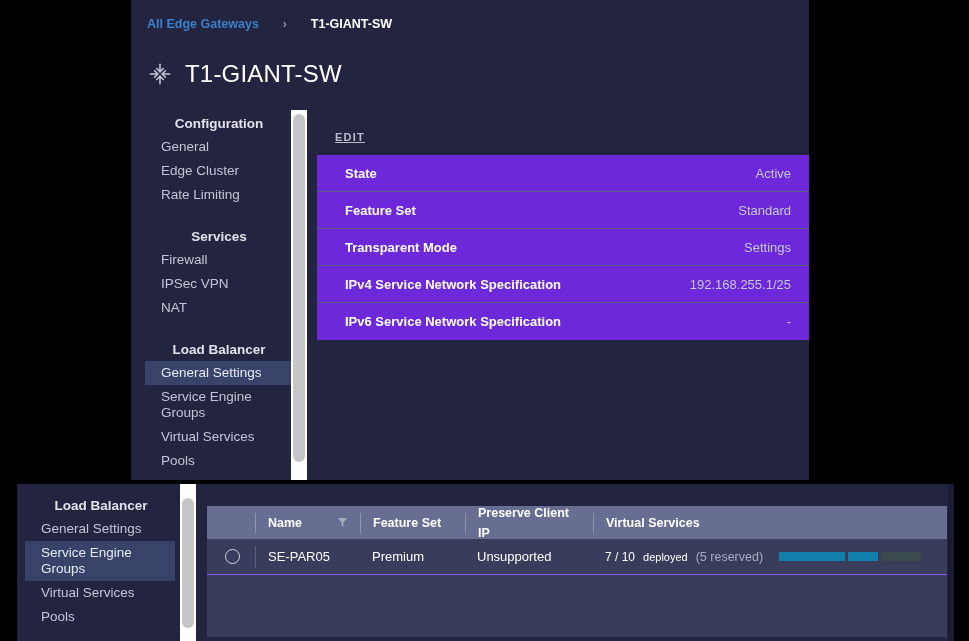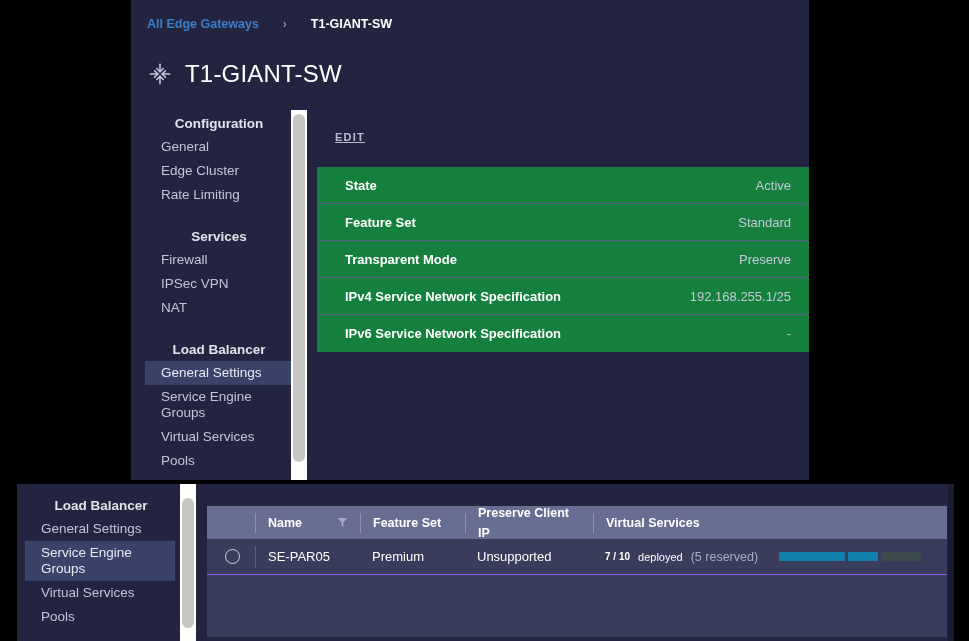--- a/index.html
+++ b/index.html
@@ -50,21 +50,21 @@
     color: #c3c5d6; font-size: 13.5px; padding: 4px 0 4px 16px; line-height: 16px;
   }
   .nav-item.selected { background: #394369; color: #e8e9f2; }
 
   
   .detail-card { position: absolute; left: 186px; top: 125px; width: 492px; }
   .edit-label {
     color: #b9bccd; font-size: 11px; font-weight: bold;
     letter-spacing: 1.2px; padding: 6px 0 12px 18px; text-decoration: underline;
   }
-  .detail-rows { background: #15803d; margin-top: 12px; }
+  .detail-rows { background: #6d28d9; }
   .detail-row {
     display: flex; align-items: center; height: 37px; padding: 0 18px 0 28px;
     border-bottom: 1px solid #5a5d84;
   }
   .detail-row:last-child { border-bottom: none; }
   .detail-key { color: #ffffff; font-size: 13px; font-weight: bold; flex: 1; }
   .detail-val { color: #c6c8da; font-size: 13px; text-align: right; min-width: 120px; }
 
   
   .bottom-panel {
@@ -108,21 +108,21 @@
   .cell {
     font-size: 13px; color: #ffffff; padding: 0 12px;
     display: flex; align-items: center; height: 22px;
   }
   .cell.bordered { border-left: 1px solid #5b5f80; }
   .radio {
     width: 15px; height: 15px; border: 1.6px solid #d2d4e2;
     border-radius: 50%; background: transparent; margin-left: 6px;
   }
   .vs-cell { flex: 1; display: flex; align-items: center; gap: 8px; }
-  .vs-count { font-weight: bold; color: #ffffff; font-size: 10px; }
+  .vs-count { font-weight: normal; color: #ffffff; font-size: 12px; }
   .vs-deployed { color: #ffffff; font-size: 11px; }
   .vs-reserved { color: #a8abc2; font-size: 12.5px; }
   .vs-bar { display: flex; align-items: center; gap: 3px; margin-left: auto; margin-right: 14px; }
   .seg { height: 9px; }
   .seg-a { width: 66px; background: #1280ad; }
   .seg-b { width: 30px; background: #1280ad; }
   .seg-c { width: 40px; background: #3b4a4c; }
   .table-body-empty { height: 62px; background: #393c5b; }
 </style>
 </head>
@@ -182,21 +182,21 @@
         <div class="detail-row">
           <span class="detail-key">State</span>
           <span class="detail-val">Active</span>
         </div>
         <div class="detail-row">
           <span class="detail-key">Feature Set</span>
           <span class="detail-val">Standard</span>
         </div>
         <div class="detail-row">
           <span class="detail-key">Transparent Mode</span>
-          <span class="detail-val">Preserve</span>
+          <span class="detail-val">Settings</span>
         </div>
         <div class="detail-row">
           <span class="detail-key">IPv4 Service Network Specification</span>
           <span class="detail-val">192.168.255.1/25</span>
         </div>
         <div class="detail-row">
           <span class="detail-key">IPv6 Service Network Specification</span>
           <span class="detail-val">-</span>
         </div>
       </div>

